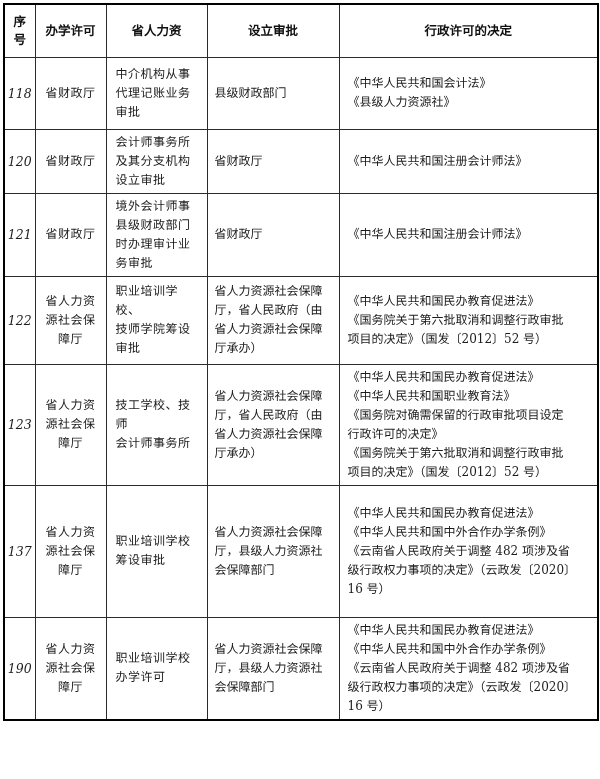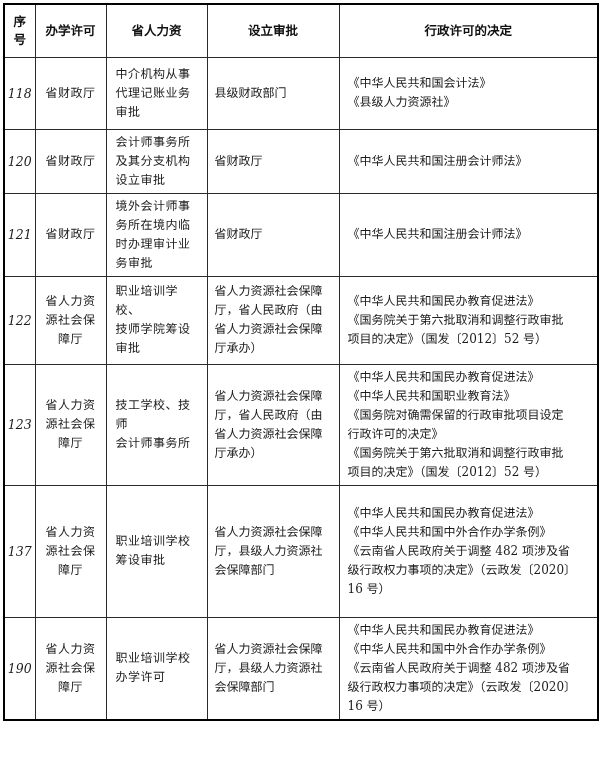--- a/index.html
+++ b/index.html
@@ -119,21 +119,21 @@
     <td class="c-item">会计师事务所
 及其分支机构
 设立审批</td>
     <td class="c-agency">省财政厅</td>
     <td class="c-basis">《中华人民共和国注册会计师法》</td>
   </tr>
         <tr>
     <td class="c-no">121</td>
     <td class="c-dept">省财政厅</td>
     <td class="c-item">境外会计师事
-务所在境内临
+县级财政部门
 时办理审计业
 务审批</td>
     <td class="c-agency">省财政厅</td>
     <td class="c-basis">《中华人民共和国注册会计师法》</td>
   </tr>
         <tr>
     <td class="c-no">122</td>
     <td class="c-dept">省人力资
 源社会保
 障厅</td>

